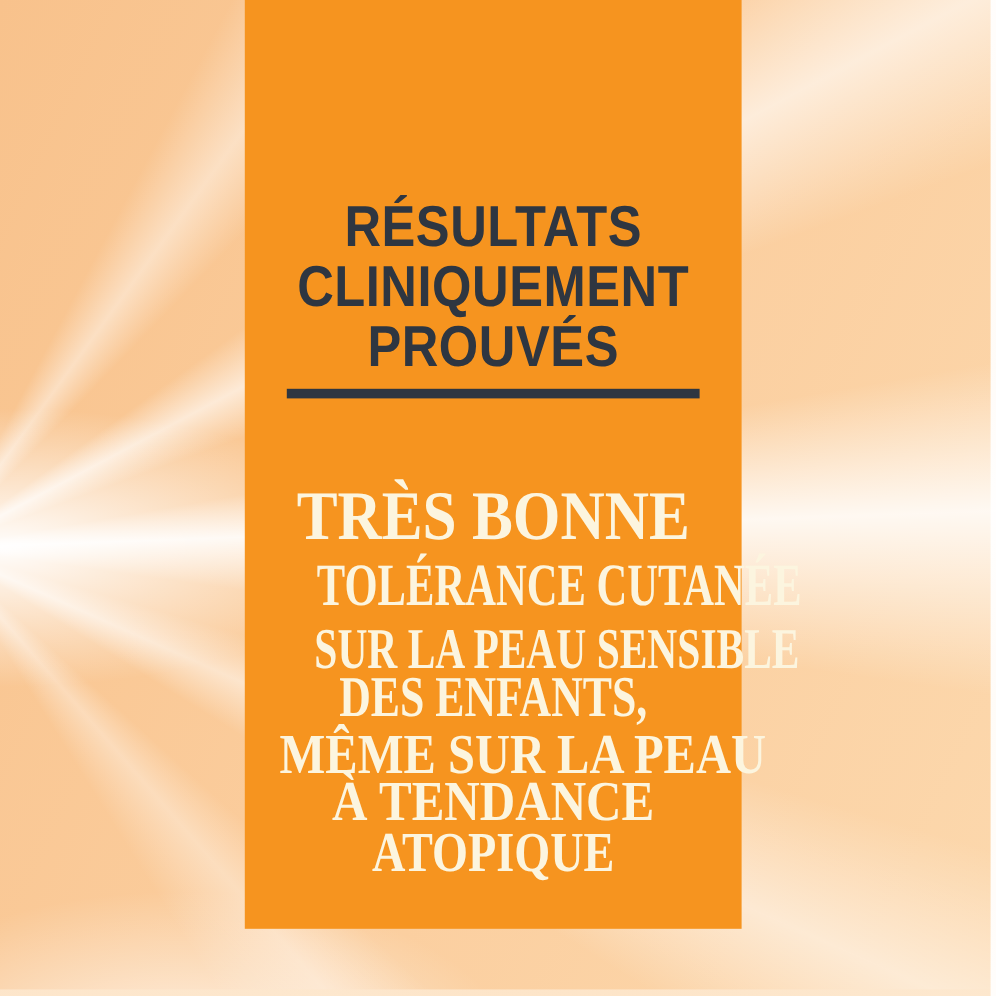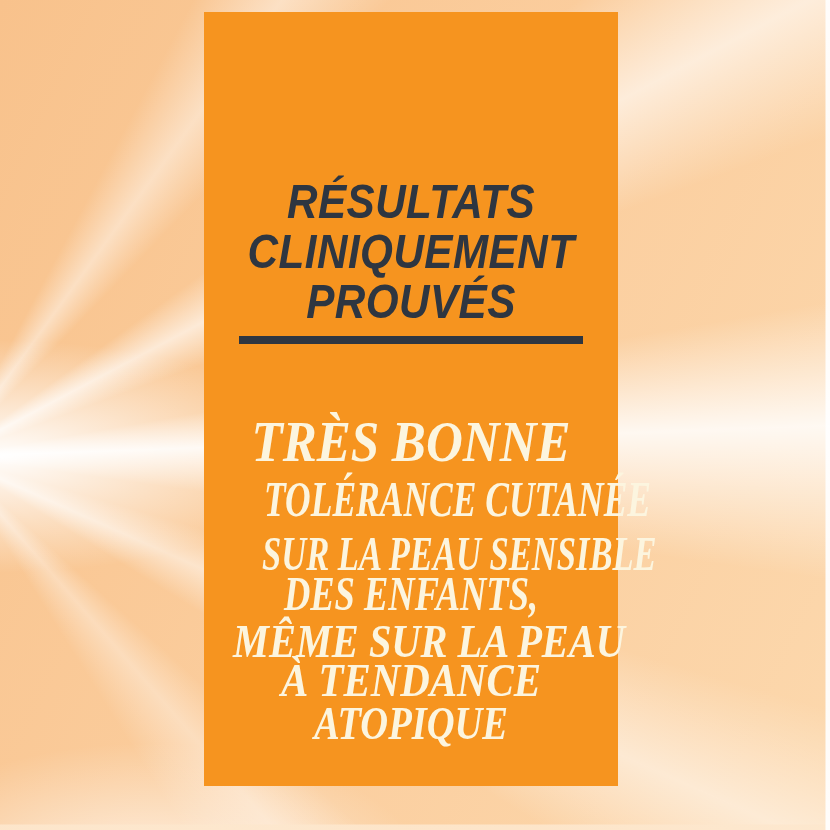--- a/index.html
+++ b/index.html
@@ -36,25 +36,24 @@
         rgba(255,255,255,0.35) 111deg,
         rgba(255,255,255,0) 120deg,
         rgba(255,255,255,0) 360deg),
       radial-gradient(ellipse 45% 22% at 18% 106%, rgba(255,255,255,0.75), rgba(255,255,255,0) 75%),
       linear-gradient(115deg, #f8c28c 0%, #fbcd9d 48%, #fcd8ad 100%);
   }
 
   .panel {
     position: absolute;
     left: 204px;
-    top: 12px;
+    top: 0;
     width: 414px;
     height: 774px;
     background: #f6941f;
-    font-style: italic;
   }
 
   .headline {
     position: absolute;
     top: 165px;
     left: 0;
     width: 100%;
     text-align: center;
     color: #2e3641;
     font-family: "Liberation Sans", sans-serif;

